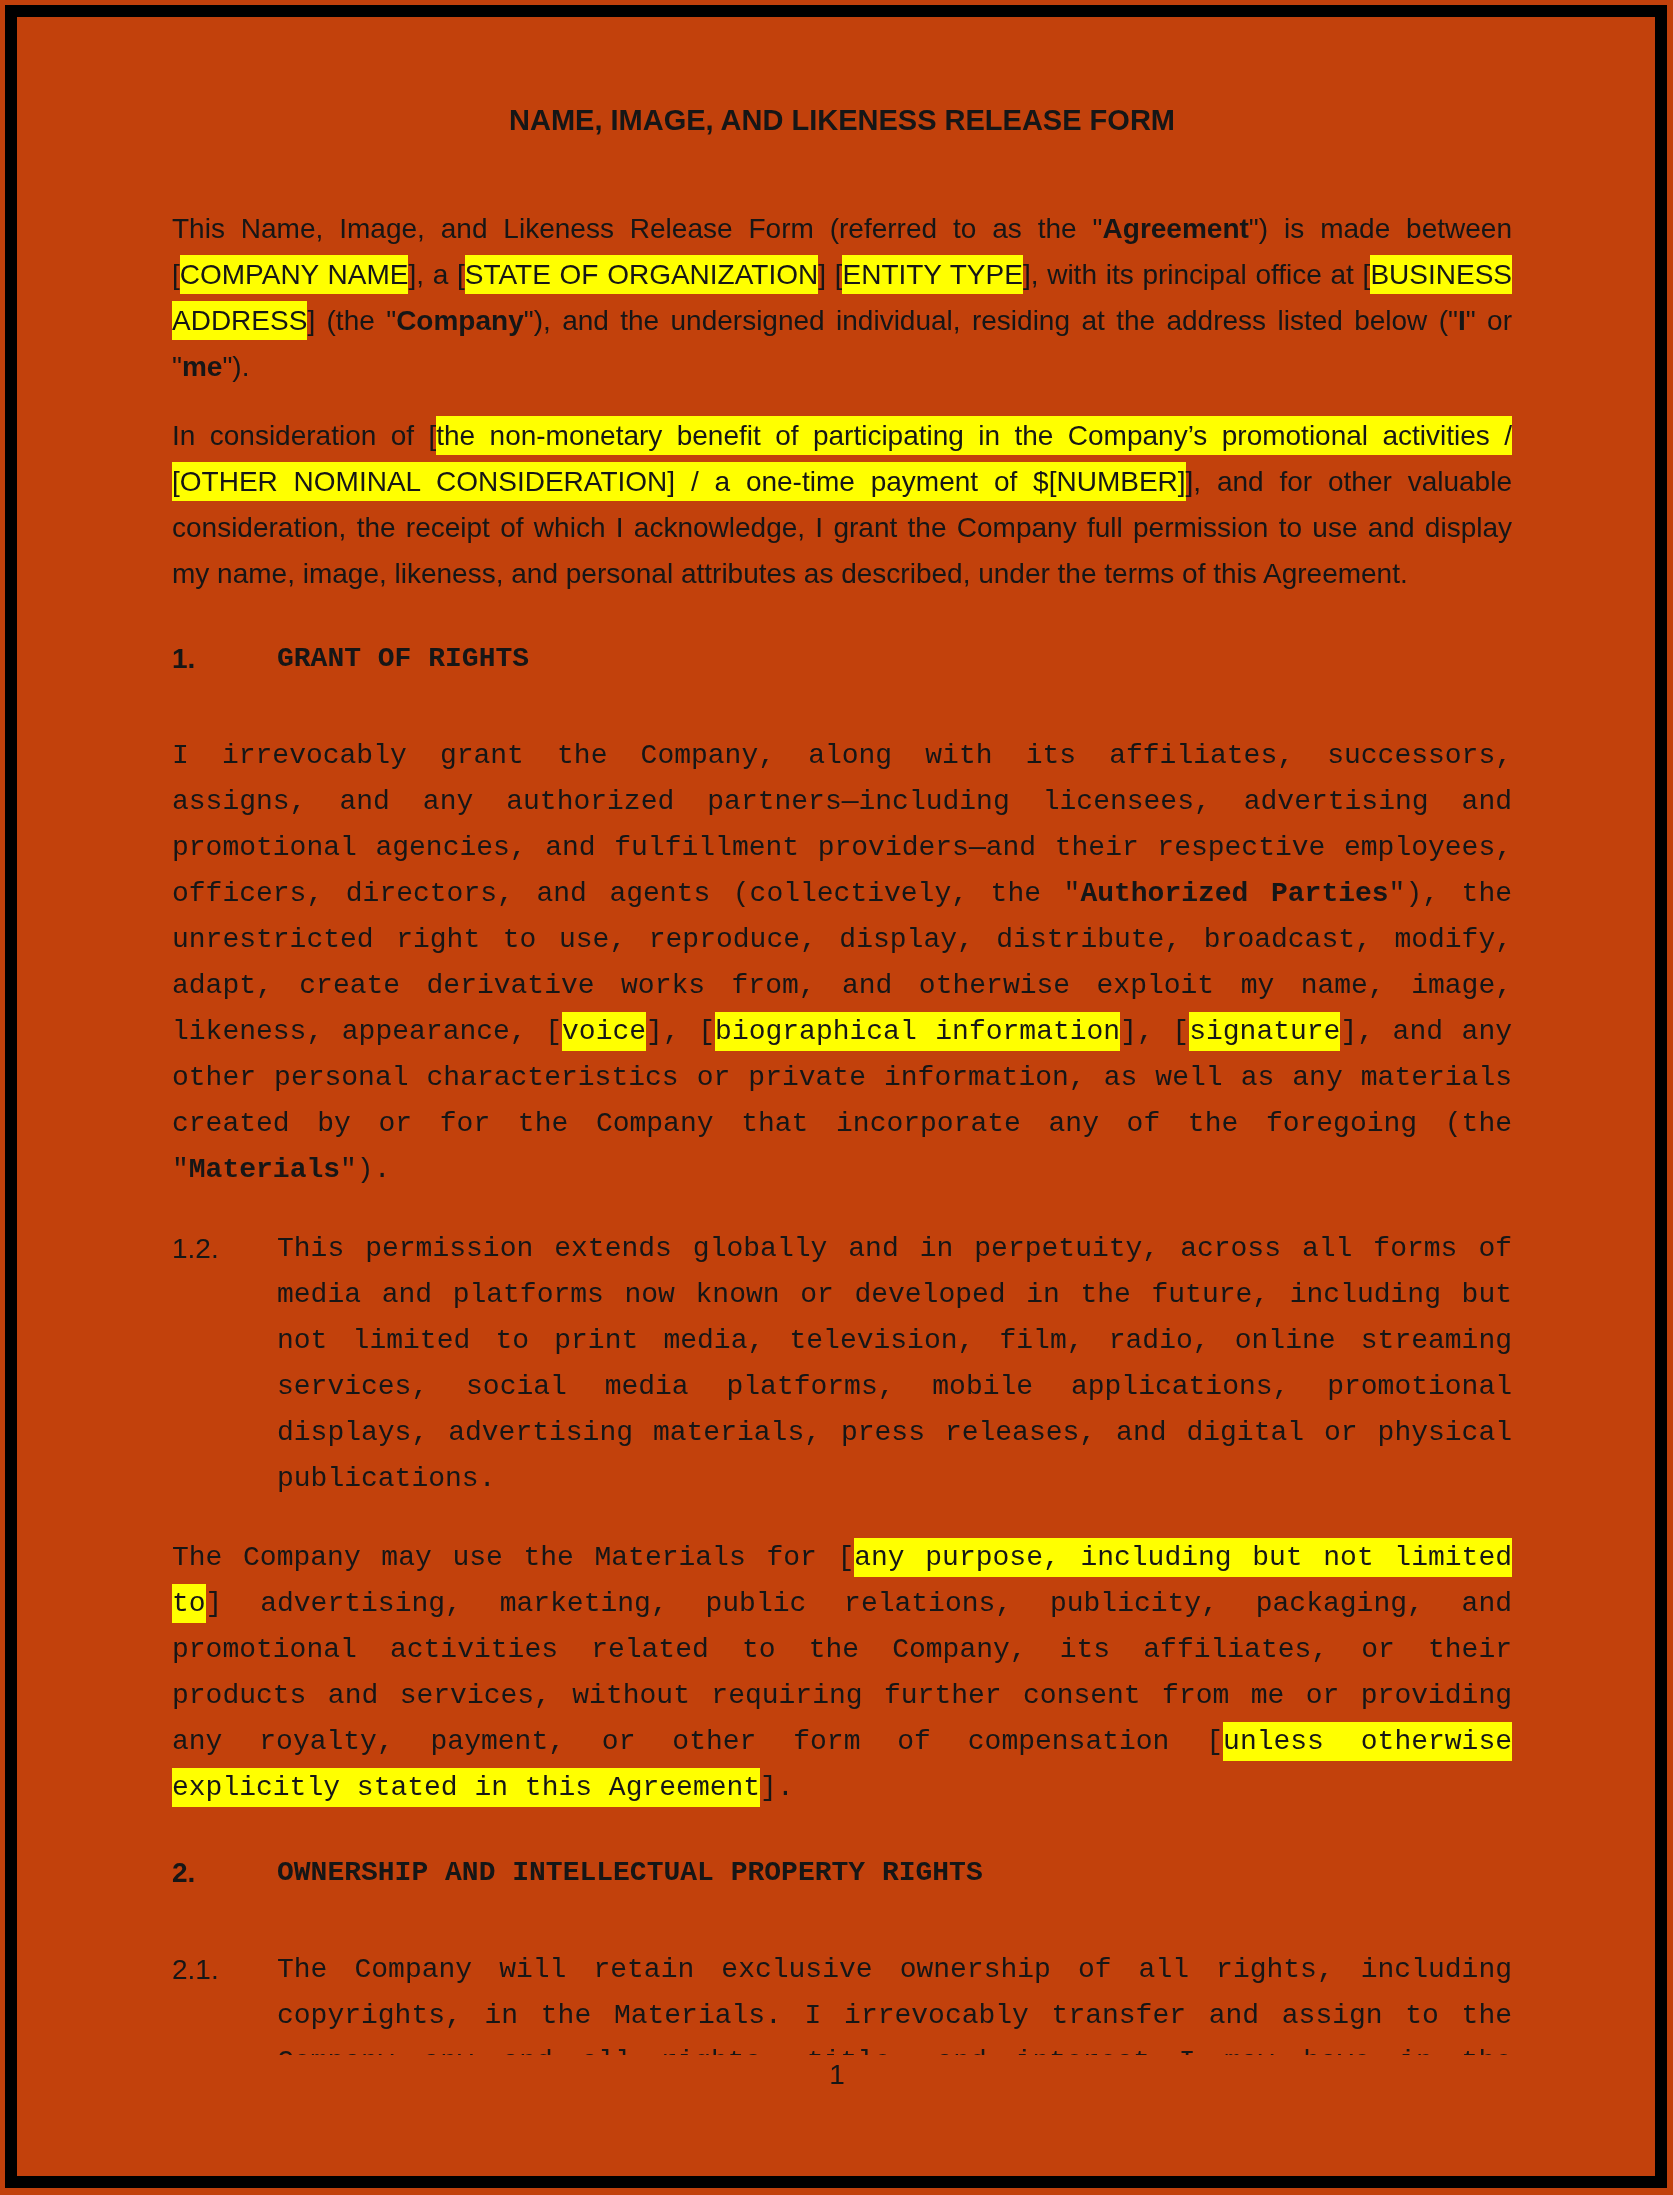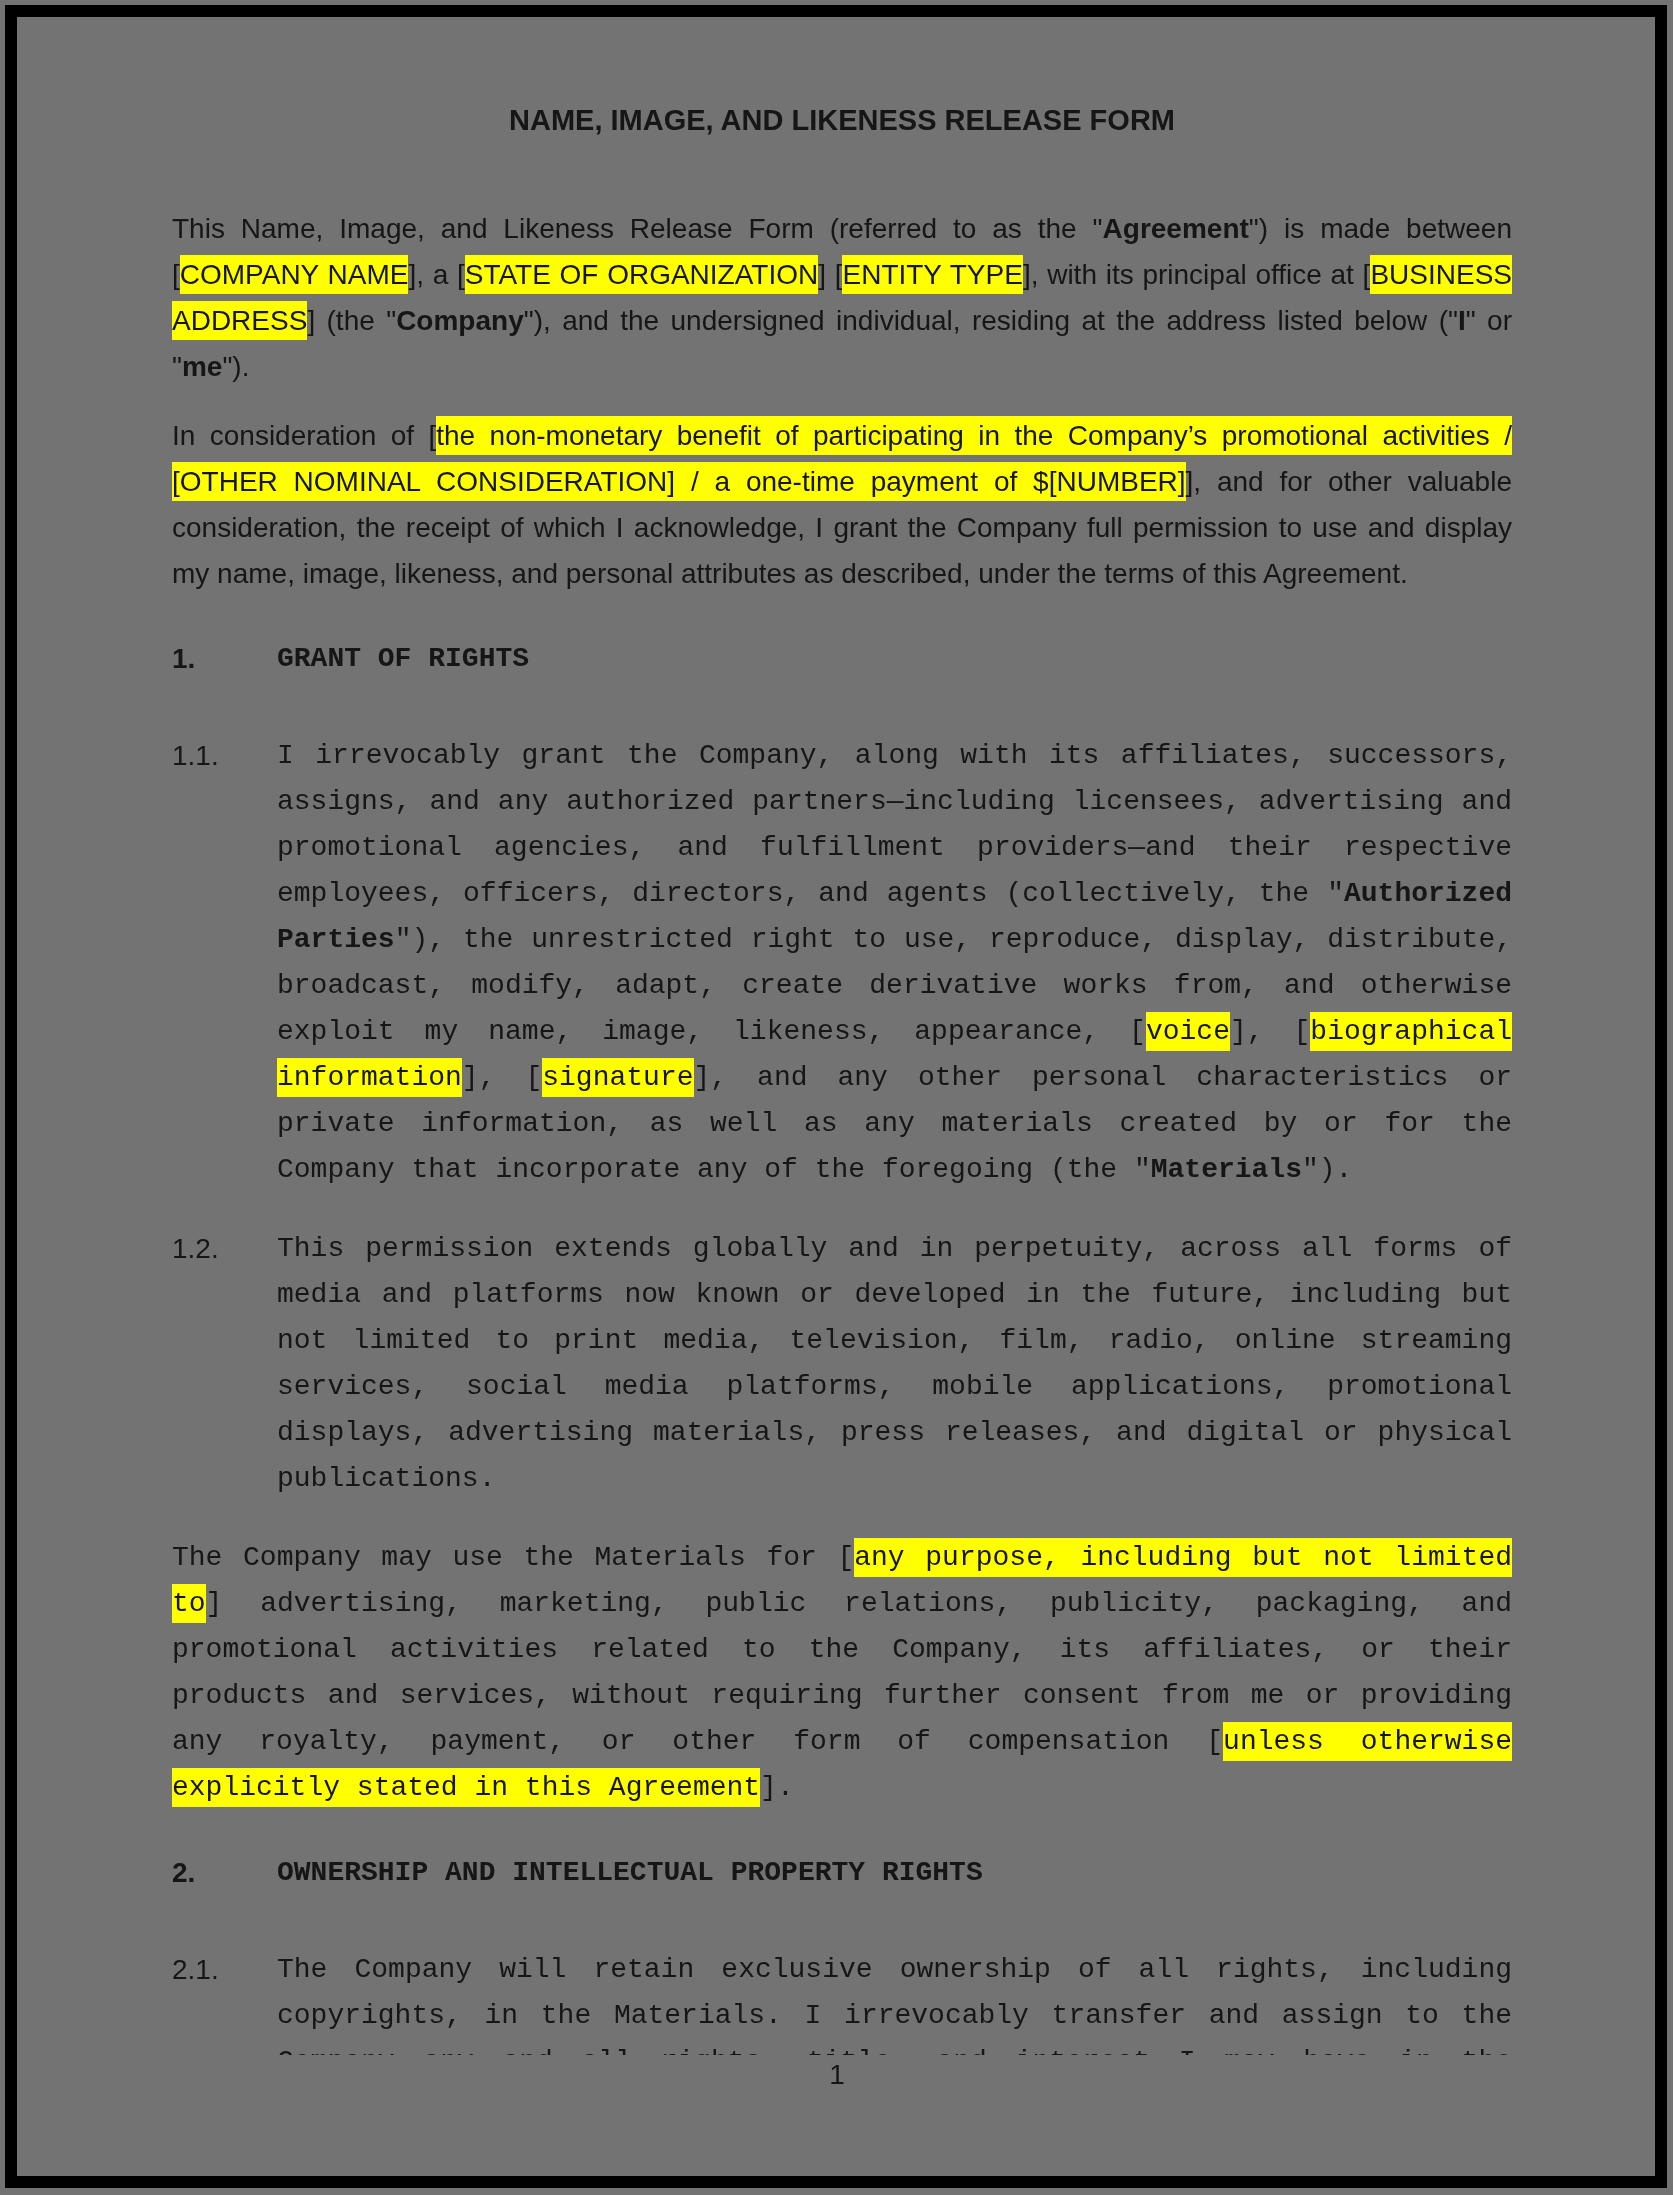--- a/index.html
+++ b/index.html
@@ -4,21 +4,21 @@
 <style>
   html, body {
     margin: 0;
     padding: 0;
     background: #ffffff;
   }
   .page {
     position: relative;
     width: 1674px;
     height: 2195px;
-    background: #737373;
+    background: #c2410c;
     overflow: hidden;
     font-family: "Liberation Sans", sans-serif;
     color: #161616;
   }
   .frame {
     position: absolute;
     top: 5.3px; left: 5.3px; right: 7px; bottom: 7px;
     border: 12.3px solid #000000;
     pointer-events: none;
   }
@@ -91,21 +91,20 @@
 
 
     <p class="para"><span>In consideration of [</span><span class="run-h">the non-monetary benefit of participating in the Company’s promotional activities / [OTHER NOMINAL CONSIDERATION] / a one-time payment of $[NUMBER]</span><span>], and for other valuable consideration, the receipt of which I acknowledge, I grant the Company full permission to use and display my name, image, likeness, and personal attributes as described, under the terms of this Agreement.</span></p>
 
     <div class="sec-heading">
       <span class="num">1.</span>
       <span class="block-body">GRANT OF RIGHTS</span>
     </div>
 
     <div class="clause">
-      <span class="num">1.1.</span>
       <span class="block-body"><span>I irrevocably grant the Company, along with its affiliates, successors, assigns, and any authorized partners—including licensees, advertising and promotional agencies, and fulfillment providers—and their respective employees, officers, directors, and agents (collectively, the "</span><span class="run-b">Authorized Parties</span><span>"), the unrestricted right to use, reproduce, display, distribute, broadcast, modify, adapt, create derivative works from, and otherwise exploit my name, image, likeness, appearance, [</span><span class="run-h">voice</span><span>], [</span><span class="run-h">biographical information</span><span>], [</span><span class="run-h">signature</span><span>], and any other personal characteristics or private information, as well as any materials created by or for the Company that incorporate any of the foregoing (the "</span><span class="run-b">Materials</span><span>").</span></span>
     </div>
 
     <div class="clause">
       <span class="num">1.2.</span>
       <span class="block-body"><span>This permission extends globally and in perpetuity, across all forms of media and platforms now known or developed in the future, including but not limited to print media, television, film, radio, online streaming services, social media platforms, mobile applications, promotional displays, advertising materials, press releases, and digital or physical publications.</span></span>
     </div>
 
     <div class="clause">
       <span class="block-body"><span>The Company may use the Materials for [</span><span class="run-h">any purpose, including but not limited to</span><span>] advertising, marketing, public relations, publicity, packaging, and promotional activities related to the Company, its affiliates, or their products and services, without requiring further consent from me or providing any royalty, payment, or other form of compensation [</span><span class="run-h">unless otherwise explicitly stated in this Agreement</span><span>].</span></span>

